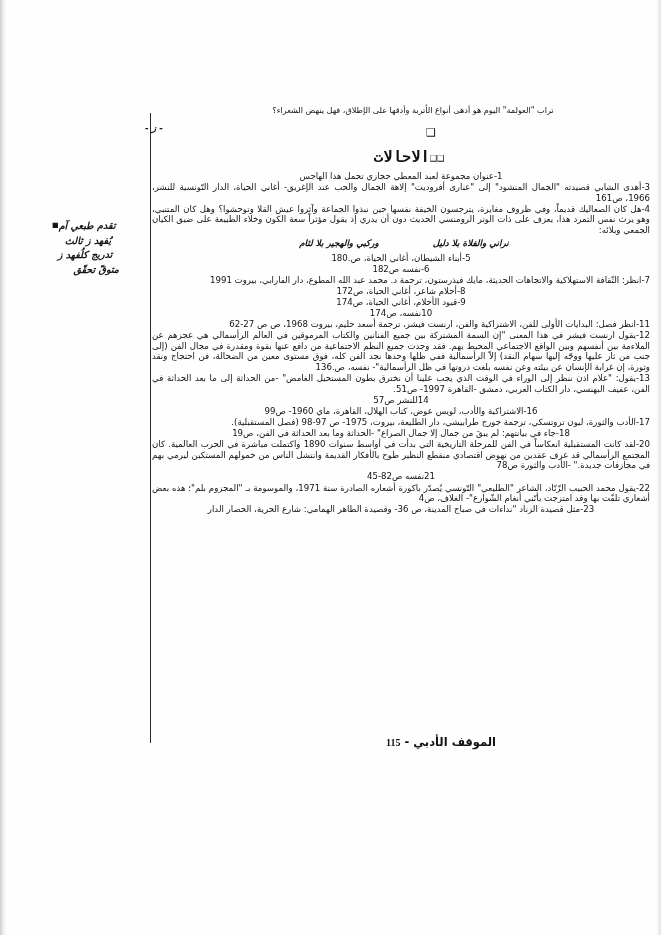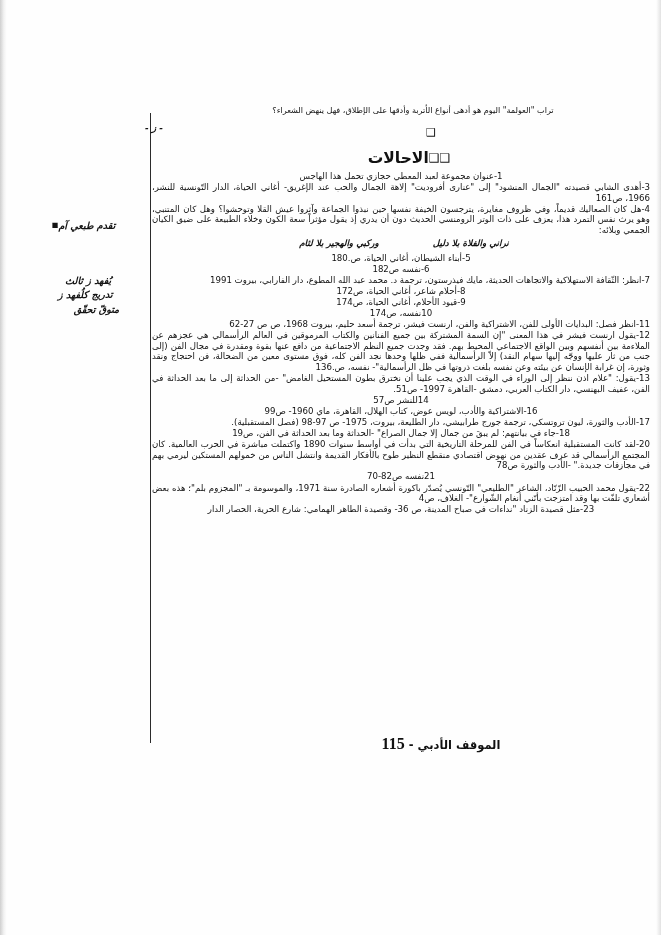--- a/index.html
+++ b/index.html
@@ -91,20 +91,21 @@
 
   
   .section-heading {
     text-align: center;
     font-size: 15.5px;
     font-weight: bold;
     letter-spacing: 0px;
     margin: 0 0 3px 0;
     padding-left: 20px;
     line-height: 20px;
+    font-family: Liberation Mono, monospace;
   }
   .section-heading .boxes {
     font-size: 12px;
     letter-spacing: -1px;
     vertical-align: 1px;
     margin-right: 4px;
   }
 
   
   .reflist {
@@ -163,41 +164,41 @@
     position: absolute;
     left: 152px;
     top: 735px;
     width: 498px;
     text-align: center;
     font-size: 11.5px;
     font-weight: bold;
     letter-spacing: 0.2px;
     padding-left: 40px;
   }
-  .footer .lat { font-size: 16px; font-weight: bold; }
+  .footer .lat { font-size: 10px; font-weight: bold; }
 
   
   .margin-note {
     position: absolute;
     left: 22px;
     top: 218px;
     width: 122px;
     text-align: left;
     direction: rtl;
     font-style: italic;
     font-weight: bold;
     font-size: 9.6px;
     line-height: 14.5px;
     letter-spacing: 0.2px;
     color: #141414;
     transform: rotate(-0.6deg);
   }
   .margin-note div { white-space: nowrap; text-align: center; }
   .margin-note .ml1 { padding-left: 0px; }
-  .margin-note .ml2 { padding-left: 10px; margin-top: 40px; }
+  .margin-note .ml2 { padding-left: 10px; }
   .margin-note .ml3 { padding-left: 4px; }
   .margin-note .ml4 { padding-left: 26px; }
   .margin-note .bullet {
     font-style: normal;
     font-size: 7px;
     vertical-align: 2px;
     margin-left: 2px;
   }
 </style>
 </head>
@@ -265,21 +266,21 @@
 
       <li class="refitem short"><span class="refnum">16-</span><span>الاشتراكية والأدب، لويس عوض، كتاب الهلال، القاهرة، ماي 1960- ص99</span></li>
 
       <li class="refitem block"><span class="refnum">17-</span><span>الأدب والثورة، ليون تروتسكي، ترجمة جورج طرابيشي، دار الطليعة، بيروت،        1975- ص 97-98 (فصل المستقبلية).</span></li>
 
       <li class="refitem short"><span class="refnum">18-</span><span>جاء في بيانتهم: لم يبقَ من جمال إلا جمال الصراع" -الحداثة وما بعد الحداثة في الفن، ص19</span></li>
 
 
       <li class="refitem block"><span class="refnum">20-</span><span>لقد كانت المستقبلية انعكاساً في الفن للمرحلة التاريخية التي بدأت في أواسط سنوات    1890 واكتملت مباشرة في الحرب العالمية. كان المجتمع الرأسمالي قد عرف عقدين من نهوض اقتصادي منقطع النظير طوح بالأفكار القديمة وانتشل الناس من خمولهم المستكين ليرمي بهم في مجازفات جديدة." -الأدب والثورة ص78</span></li>
 
-      <li class="refitem short"><span class="refnum">21</span><span>نفسه ص82-70</span></li>
+      <li class="refitem short"><span class="refnum">21</span><span>نفسه ص82-45</span></li>
 
       <li class="refitem block"><span class="refnum">22-</span><span>يقول محمد الحبيب الزّنّاد، الشاعر  "الطليعي" التّونسي يُصدّر باكورة أشعاره الصادرة سنة  1971، والموسومة بـ "المجزوم بلم"؛ هذه بعض أشعاري تلفّت بها وقد امتزجت بأنّني أنغام الشّوارع"- الغلاف، ص4</span></li>
 
       <li class="refitem short"><span class="refnum">23-</span><span>مثل قصيدة الزناد "نداءات في صباح المدينة، ص 36- وقصيدة الطاهر الهمامي: شارع الحرية، الحصار الدار</span></li>
     </ol>
 
   </div>
 
   <div class="footer">
     <span>الموقف الأدبي -</span>

